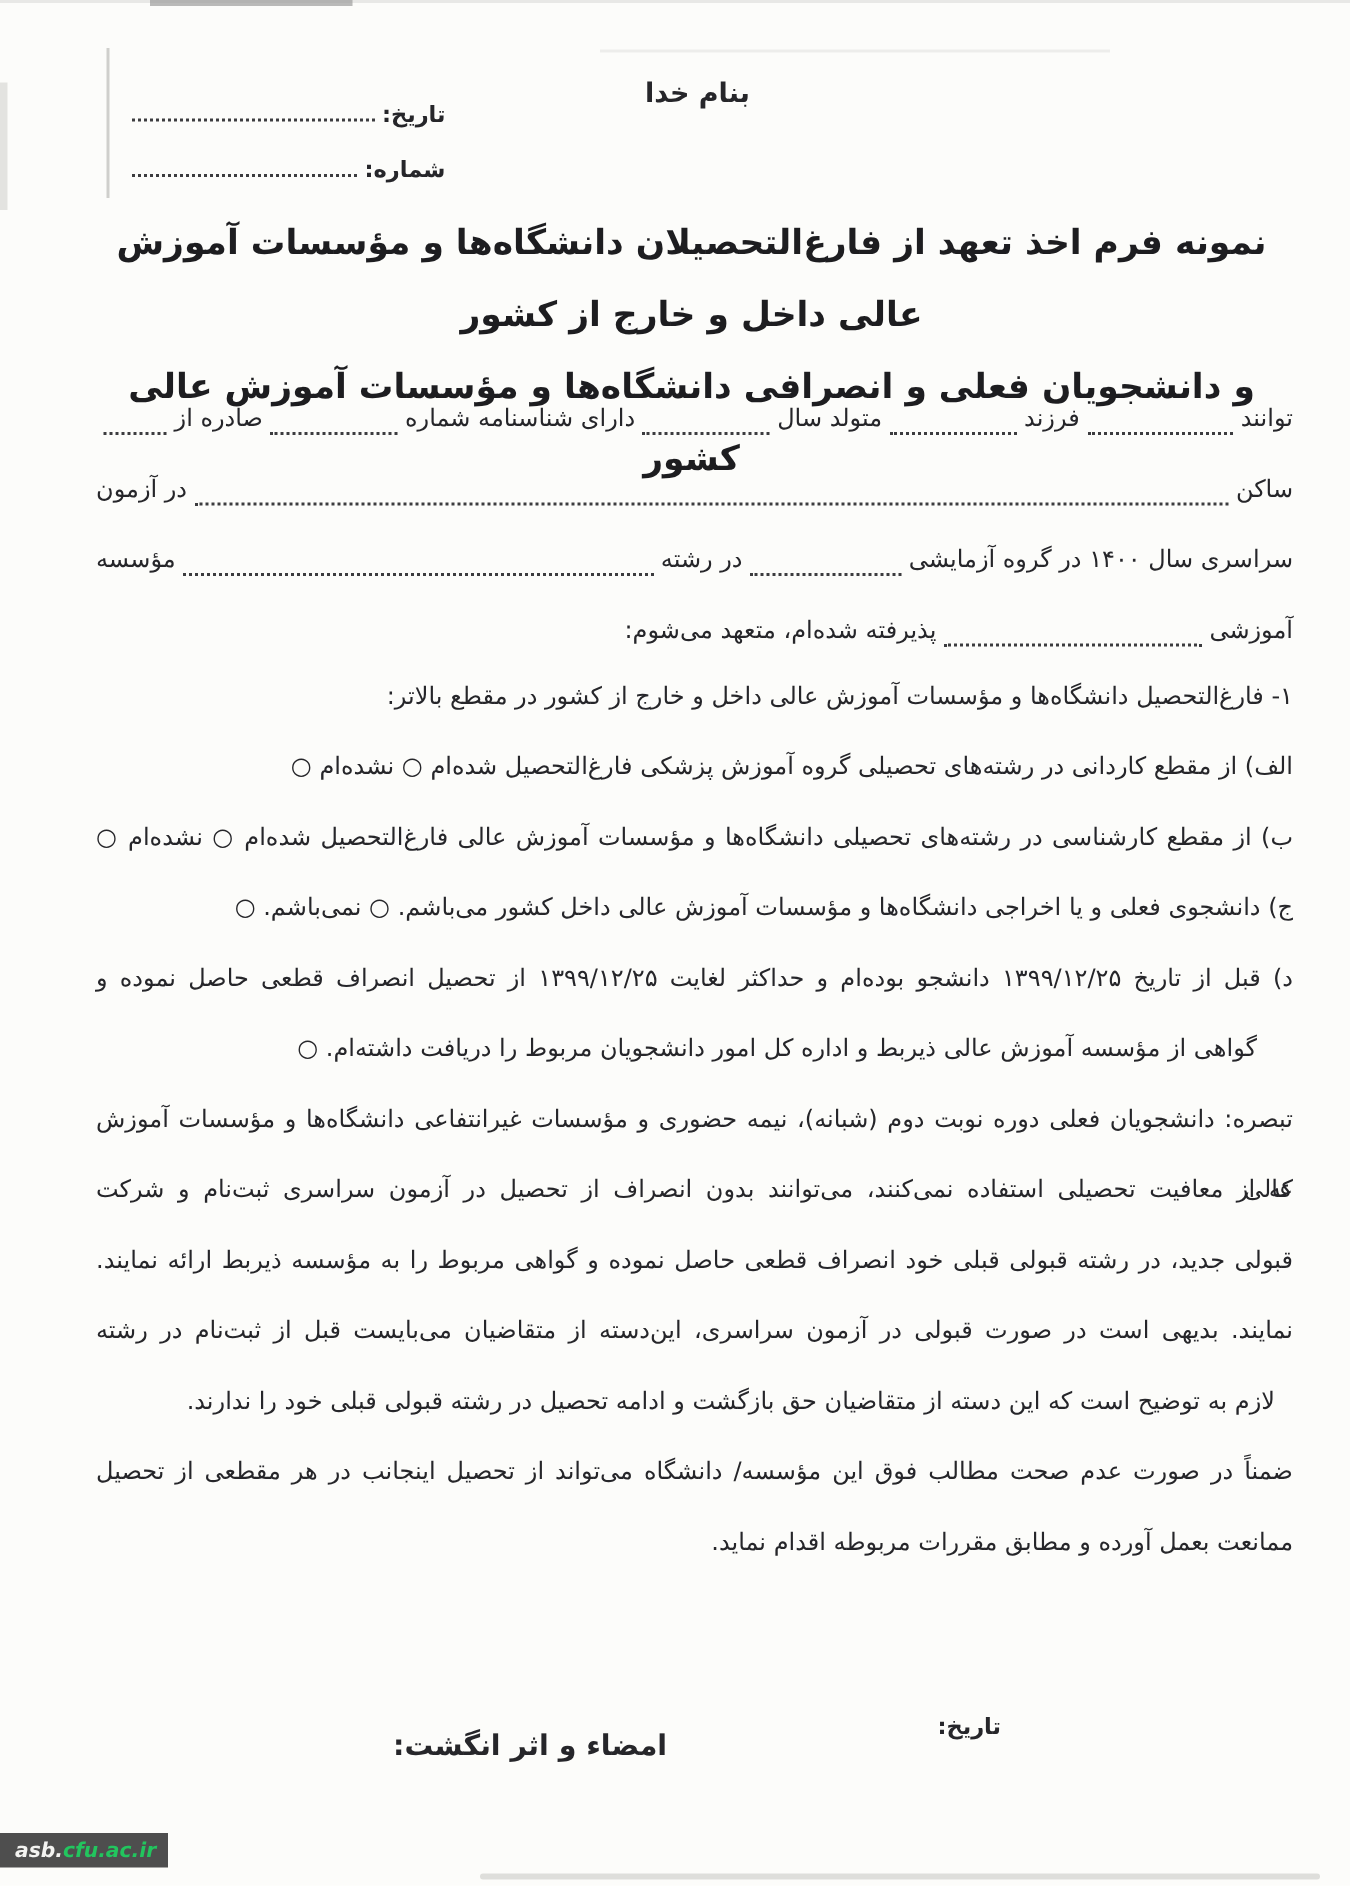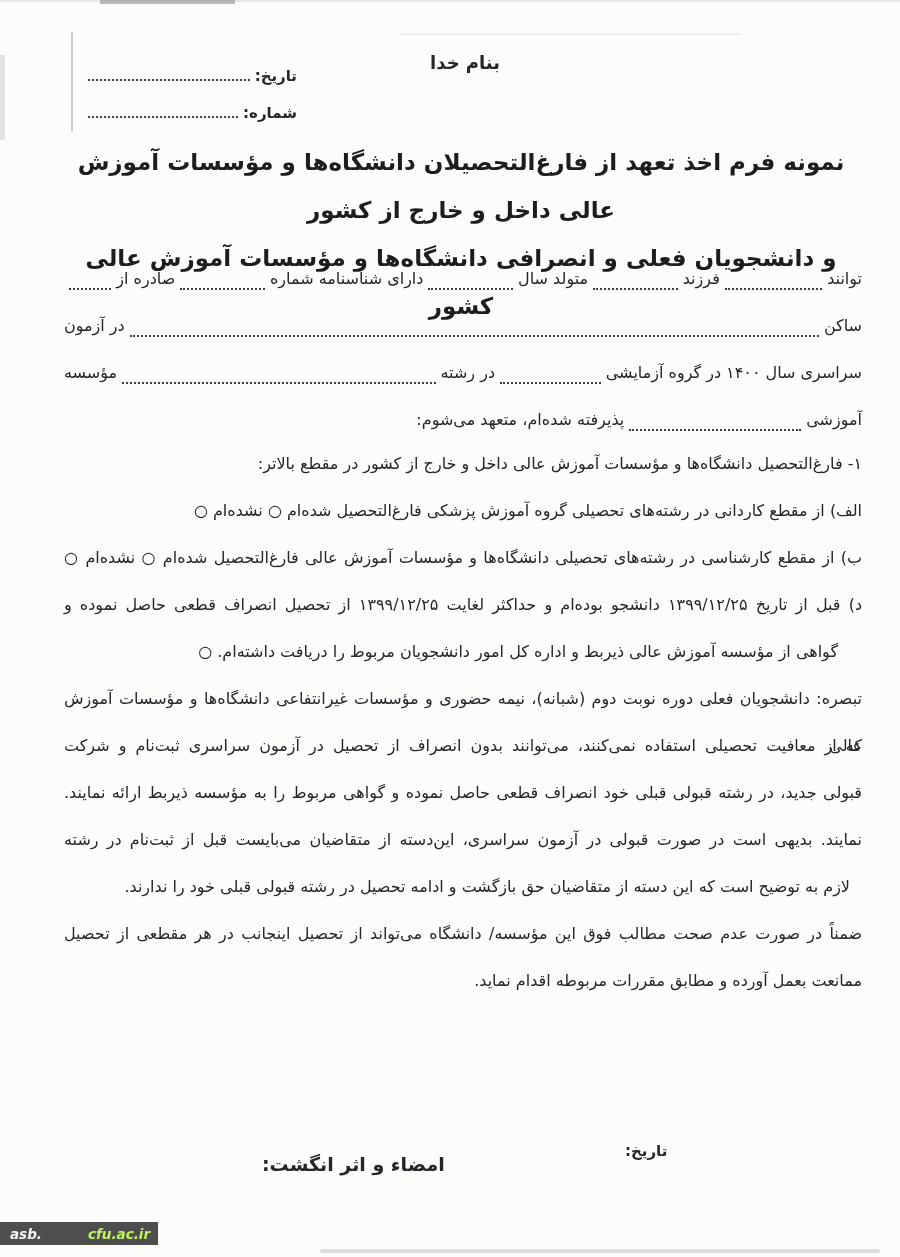--- a/index.html
+++ b/index.html
@@ -41,21 +41,21 @@
   .line.fields .seg{line-height:40px;}
   .line.fields .fill{transform:translateY(-9px);}
 
   
   .foot-date{position:absolute;left:625px;top:1142px;font-weight:bold;font-size:15px;}
   .foot-sign{position:absolute;left:262px;top:1153px;font-weight:bold;font-size:19px;}
 
   
   .watermark{position:absolute;left:0;top:1222px;height:23px;padding:0 8px 0 10px;
     background:#4e4e4e;display:flex;align-items:center;direction:ltr;
-    font-style:italic;font-weight:bold;font-size:13.5px;gap:46px;}
+    font-style:italic;font-weight:bold;font-size:13.5px;}
   .watermark .wm-prefix{color:#f3f3f1;}
   .watermark .wm-domain{}
 </style>
 </head>
 <body>
 
 <div class="page">
 
   <div class="scan-top-line"></div>
   <div class="scan-top-smudge"></div>
@@ -109,32 +109,33 @@
       </div>
       <div class="line fields">
         <span class="seg">آموزشی</span>
         <span class="fill" style="flex-grow: 0; width: 172px;"></span>
         <span class="seg">پذیرفته شده‌ام، متعهد می‌شوم:</span>
         <span class="fill" style="flex-grow: 1; border-bottom: none;"></span>
       </div>
       <div class="line r">۱- فارغ‌التحصیل دانشگاه‌ها و مؤسسات آموزش عالی داخل و خارج از کشور در مقطع بالاتر:</div>
       <div class="line r">الف) از مقطع کاردانی در رشته‌های تحصیلی گروه آموزش پزشکی فارغ‌التحصیل شده‌ام ○ نشده‌ام ○</div>
       <div class="line j">ب) از مقطع کارشناسی در رشته‌های تحصیلی دانشگاه‌ها و مؤسسات آموزش عالی فارغ‌التحصیل شده‌ام ○ نشده‌ام ○</div>
+      <div class="line r">ج) دانشجوی فعلی و یا اخراجی دانشگاه‌ها و مؤسسات آموزش عالی داخل کشور می‌باشم. ○ نمی‌باشم. ○</div>
       <div class="line j">د) قبل از تاریخ ۱۳۹۹/۱۲/۲۵ دانشجو بوده‌ام و حداکثر لغایت ۱۳۹۹/۱۲/۲۵ از تحصیل انصراف قطعی حاصل نموده و</div>
       <div class="line r" style="padding-right: 24px;">گواهی از مؤسسه آموزش عالی ذیربط و اداره کل امور دانشجویان مربوط را دریافت داشته‌ام. ○</div>
       <div class="line j">تبصره: دانشجویان فعلی دوره نوبت دوم (شبانه)، نیمه حضوری و مؤسسات غیرانتفاعی دانشگاه‌ها و مؤسسات آموزش عالی</div>
       <div class="line j">که از معافیت تحصیلی استفاده نمی‌کنند، می‌توانند بدون انصراف از تحصیل در آزمون سراسری ثبت‌نام و شرکت</div>
       <div class="line j">قبولی جدید، در رشته قبولی قبلی خود انصراف قطعی حاصل نموده و گواهی مربوط را به مؤسسه ذیربط ارائه نمایند.</div>
       <div class="line j">نمایند. بدیهی است در صورت قبولی در آزمون سراسری، این‌دسته از متقاضیان می‌بایست قبل از ثبت‌نام در رشته</div>
       <div class="line r" style="padding-right: 12px;">لازم به توضیح است که این دسته از متقاضیان حق بازگشت و ادامه تحصیل در رشته قبولی قبلی خود را ندارند.</div>
       <div class="line j">ضمناً در صورت عدم صحت مطالب فوق این مؤسسه/ دانشگاه می‌تواند از تحصیل اینجانب در هر مقطعی از تحصیل</div>
       <div class="line r">ممانعت بعمل آورده و مطابق مقررات مربوطه اقدام نماید.</div>
     </div>
 
   <div class="foot-date">تاریخ:</div>
   <div class="foot-sign">امضاء و اثر انگشت:</div>
 
   <div class="watermark" style="background: rgb(78, 78, 78);">
     <span class="wm-prefix" style="color: rgb(243, 243, 241);">asb.</span>
-    <span class="wm-domain" style="color: #bef264;">cfu.ac.ir</span>
+    <span class="wm-domain" style="color: #22c55e;">cfu.ac.ir</span>
   </div>
 
 </div>
 
 </body></html>

